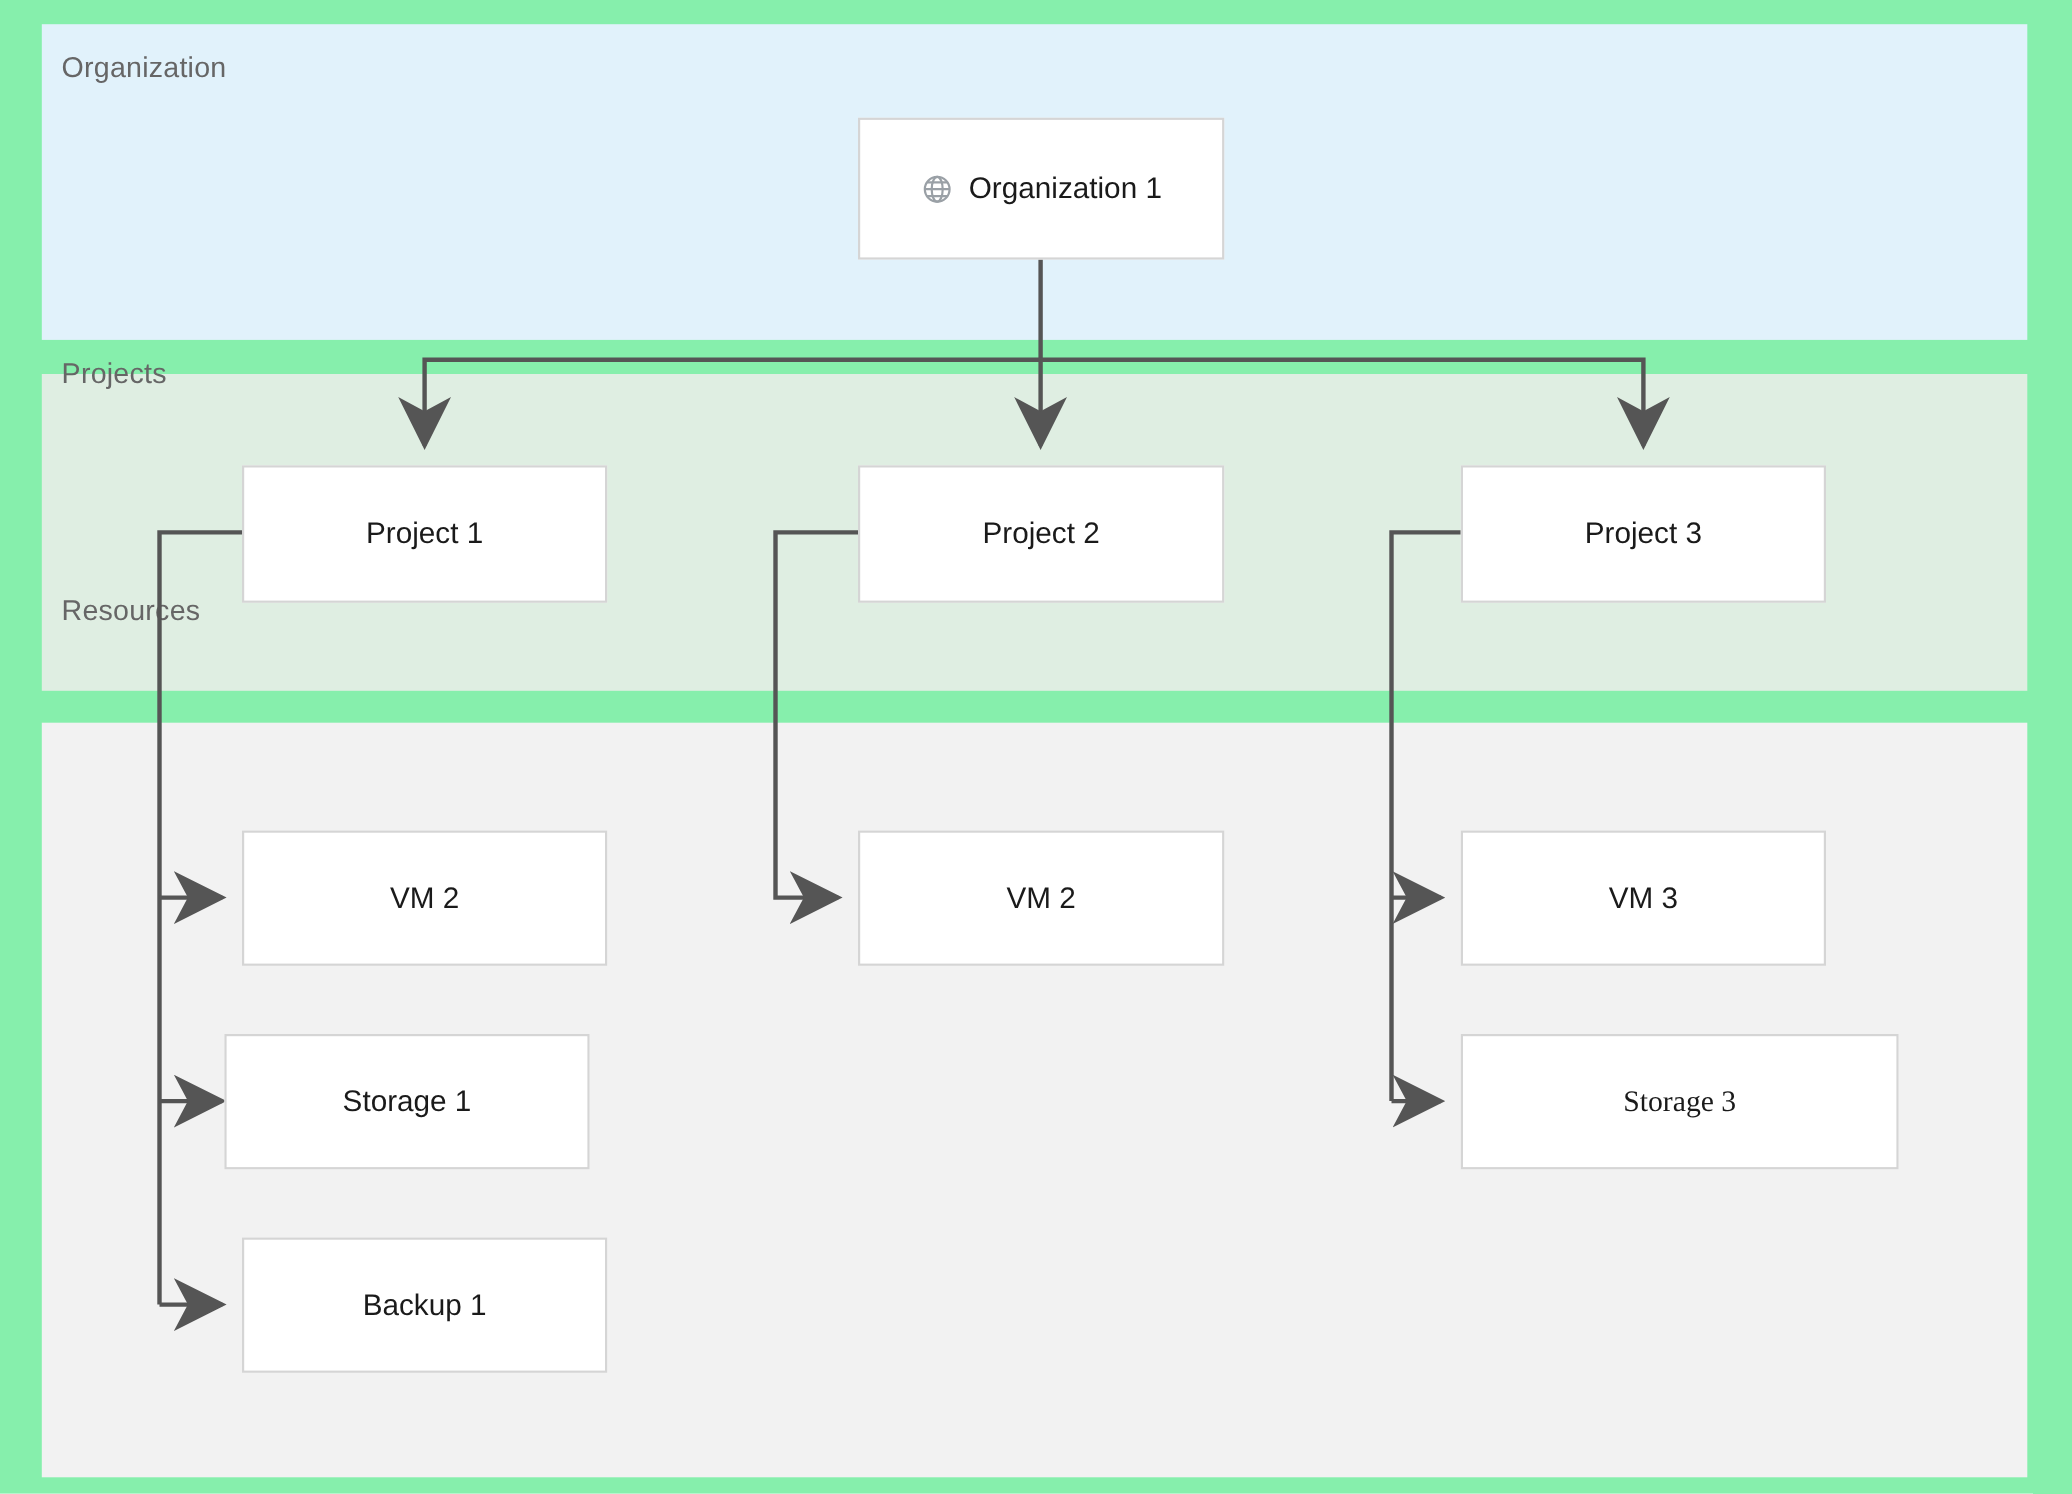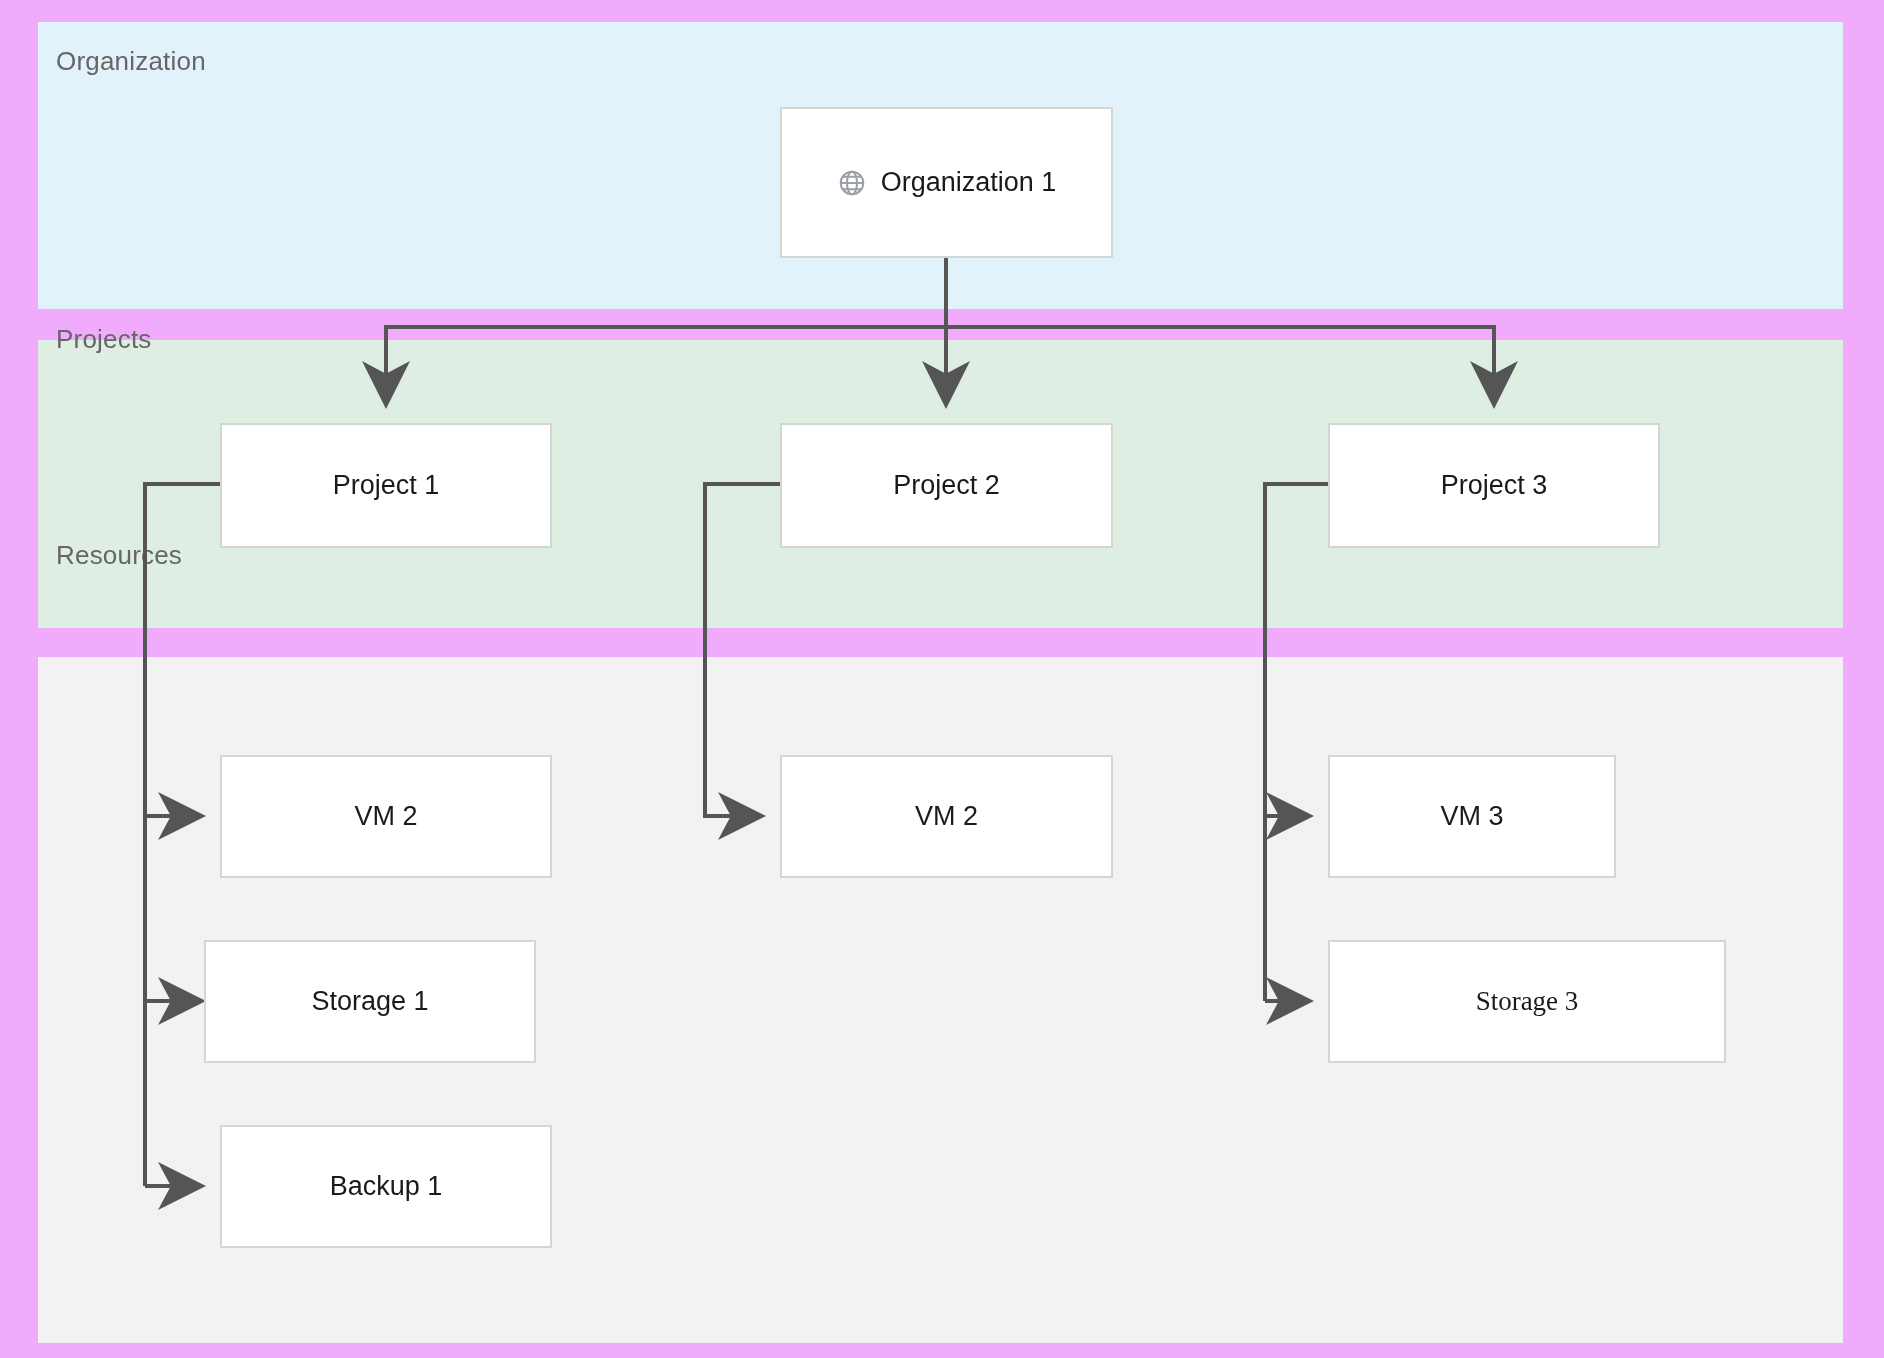--- a/index.html
+++ b/index.html
@@ -1,17 +1,17 @@
 <!DOCTYPE html>
 <html><head>
 <meta charset="utf-8">
 <style>
   html,body{margin:0;padding:0;background:#ffffff;}
   body{font-family:"Liberation Sans","DejaVu Sans",sans-serif;}
-  #canvas{position:relative;width:1884px;height:1358px;background:#f0abfc;overflow:hidden;}
+  #canvas{position:relative;width:1884px;height:1358px;background:#86efac;overflow:hidden;}
   .band{position:absolute;left:38px;width:1805px;}
   .band-label{position:absolute;left:56px;font-size:26px;color:#666666;letter-spacing:.2px;white-space:nowrap;}
   .node{position:absolute;background:#ffffff;border:2px solid #d5d5d5;box-sizing:border-box;
         display:flex;align-items:center;justify-content:center;color:#1a1a1a;font-size:27px;}
   .node.with-icon{gap:14px;}
   .globe{width:30px;height:30px;flex:none;display:block;}
   svg.wires{position:absolute;left:0;top:0;width:1884px;height:1358px;overflow:visible;pointer-events:none;}
 </style>
 </head>
 <body>
@@ -44,21 +44,21 @@
       <path d="M 145 1186 L 202 1186" marker-end="url(#ah)"></path>
 
       <path d="M 780 484 L 705 484 L 705 816 L 762 816" marker-end="url(#ah)"></path>
 
       <path d="M 1328 484 L 1265 484 L 1265 1001"></path>
       <path d="M 1265 816 L 1310 816" marker-end="url(#ah)"></path>
       <path d="M 1265 1001 L 1310 1001" marker-end="url(#ah)"></path>
     </g>
   </svg>
 
-  <div class="node with-icon" style="left:780px;top:107px;width:333px;height:151px;">
+  <div class="node with-icon" style="left:780px;top:107px;width:333px;height:129px;">
     <span class="globe">
       <svg viewBox="0 0 24 24" width="30" height="30" fill="none" stroke="#9aa0a6" stroke-width="1.6">
         <circle cx="12" cy="12" r="9"></circle>
         <ellipse cx="12" cy="12" rx="4" ry="9"></ellipse>
         <line x1="3" y1="12" x2="21" y2="12"></line>
         <line x1="4.6" y1="7" x2="19.4" y2="7"></line>
         <line x1="4.6" y1="17" x2="19.4" y2="17"></line>
       </svg>
     </span>
     <span>Organization 1</span>
@@ -79,20 +79,20 @@
   </div>
   <div class="node" style="left:204px;top:940px;width:332px;height:123px;">
     <span>Storage 1</span>
   </div>
   <div class="node" style="left:220px;top:1125px;width:332px;height:123px;">
     <span>Backup 1</span>
   </div>
   <div class="node" style="left:780px;top:755px;width:333px;height:123px;">
     <span>VM 2</span>
   </div>
-  <div class="node" style="left:1328px;top:755px;width:288px;height:123px;">
+  <div class="node" style="left:1328px;top:755px;width:332px;height:123px;">
     <span>VM 3</span>
   </div>
   <div class="node" style="left:1328px;top:940px;width:398px;height:123px;font-family:Liberation Serif, serif;">
     <span>Storage 3</span>
   </div>
 
 </div>
 
 </body></html>

